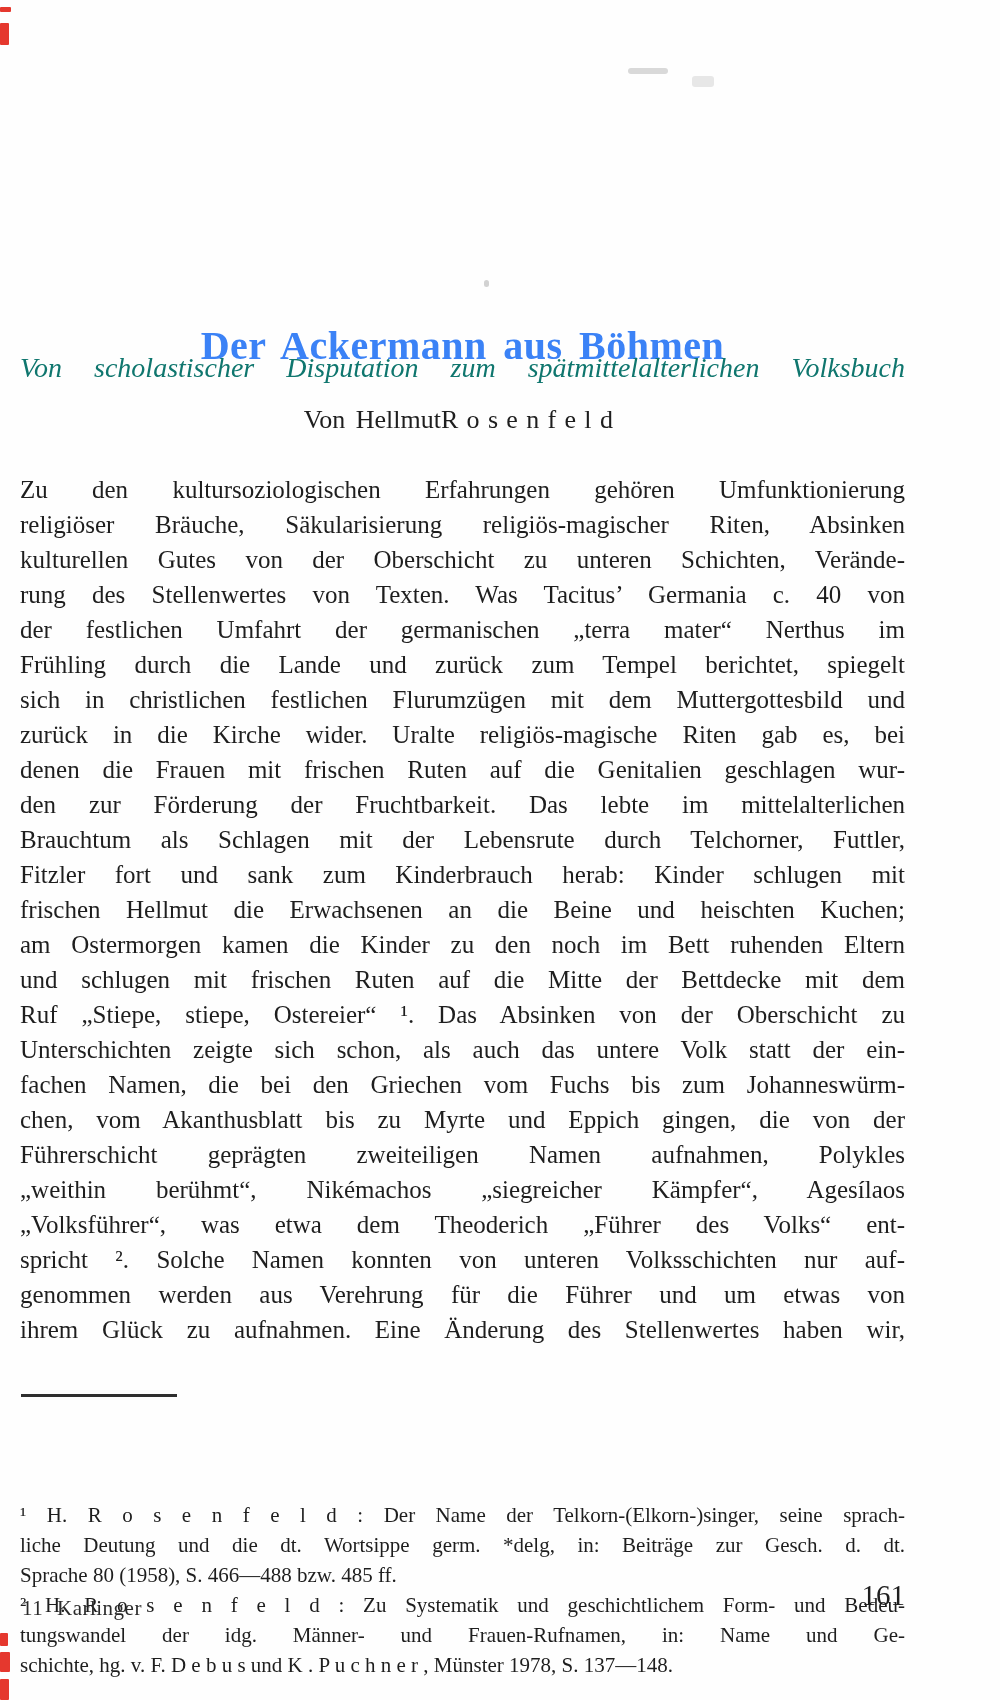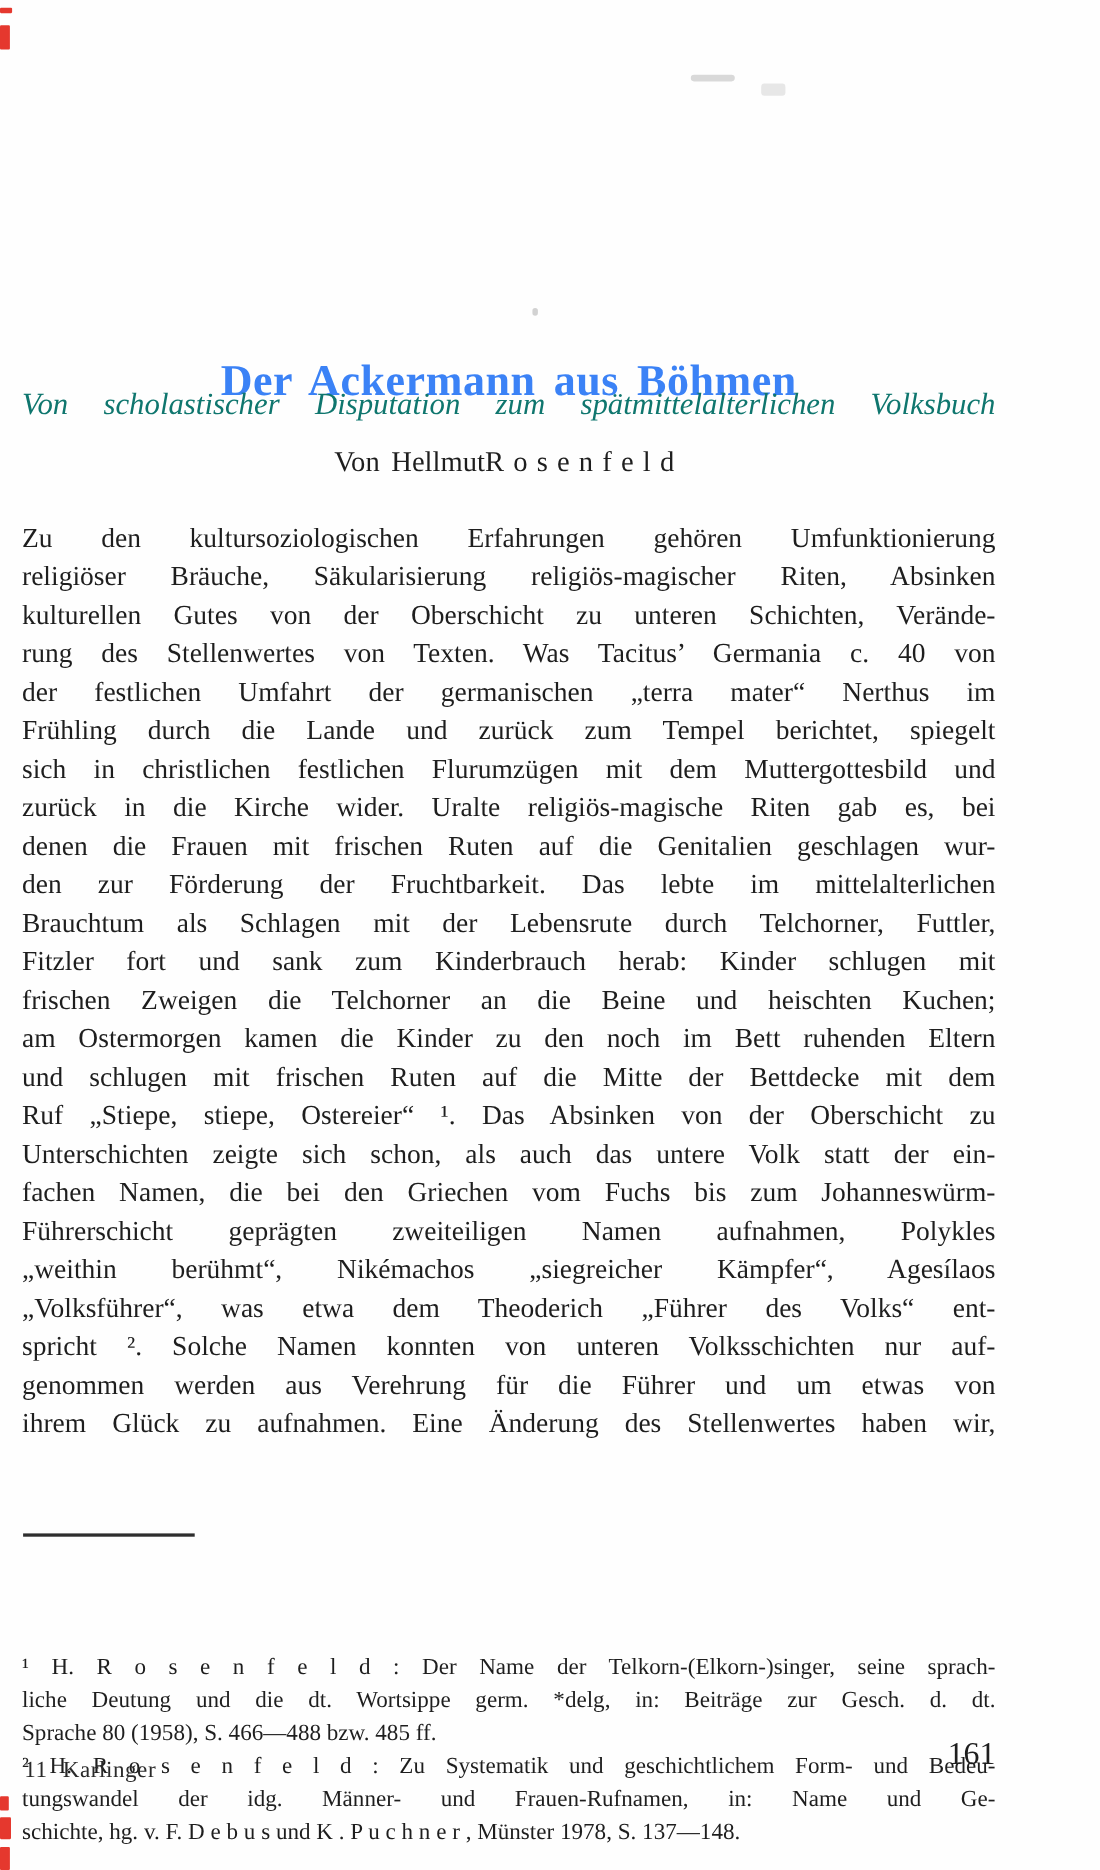--- a/index.html
+++ b/index.html
@@ -100,26 +100,27 @@
     <div class="bline">kulturellen Gutes von der Oberschicht zu unteren Schichten, Verände-</div>
     <div class="bline">rung des Stellenwertes von Texten. Was Tacitus’ Germania c. 40 von</div>
     <div class="bline">der festlichen Umfahrt der germanischen „terra mater“ Nerthus im</div>
     <div class="bline">Frühling durch die Lande und zurück zum Tempel berichtet, spiegelt</div>
     <div class="bline">sich in christlichen festlichen Flurumzügen mit dem Muttergottesbild und</div>
     <div class="bline">zurück in die Kirche wider. Uralte religiös-magische Riten gab es, bei</div>
     <div class="bline">denen die Frauen mit frischen Ruten auf die Genitalien geschlagen wur-</div>
     <div class="bline">den zur Förderung der Fruchtbarkeit. Das lebte im mittelalterlichen</div>
     <div class="bline">Brauchtum als Schlagen mit der Lebensrute durch Telchorner, Futtler,</div>
     <div class="bline">Fitzler fort und sank zum Kinderbrauch herab: Kinder schlugen mit</div>
-    <div class="bline">frischen Zweigen die Telchorner an die Beine und heischten Kuchen;</div>
+    <div class="bline">frischen Hellmut die Erwachsenen an die Beine und heischten Kuchen;</div>
     <div class="bline">am Ostermorgen kamen die Kinder zu den noch im Bett ruhenden Eltern</div>
     <div class="bline">und schlugen mit frischen Ruten auf die Mitte der Bettdecke mit dem</div>
     <div class="bline">Ruf „Stiepe, stiepe, Ostereier“ ¹. Das Absinken von der Oberschicht zu</div>
     <div class="bline">Unterschichten zeigte sich schon, als auch das untere Volk statt der ein-</div>
     <div class="bline">fachen Namen, die bei den Griechen vom Fuchs bis zum Johanneswürm-</div>
+    <div class="bline">chen, vom Akanthusblatt bis zu Myrte und Eppich gingen, die von der</div>
     <div class="bline">Führerschicht geprägten zweiteiligen Namen aufnahmen, Polykles</div>
     <div class="bline">„weithin berühmt“, Nikémachos „siegreicher Kämpfer“, Agesílaos</div>
     <div class="bline">„Volksführer“, was etwa dem Theoderich „Führer des Volks“ ent-</div>
     <div class="bline">spricht ². Solche Namen konnten von unteren Volksschichten nur auf-</div>
     <div class="bline">genommen werden aus Verehrung für die Führer und um etwas von</div>
     <div class="bline">ihrem Glück zu aufnahmen. Eine Änderung des Stellenwertes haben wir,</div>
   </div>
 
   <div class="fn-rule"></div>
 

